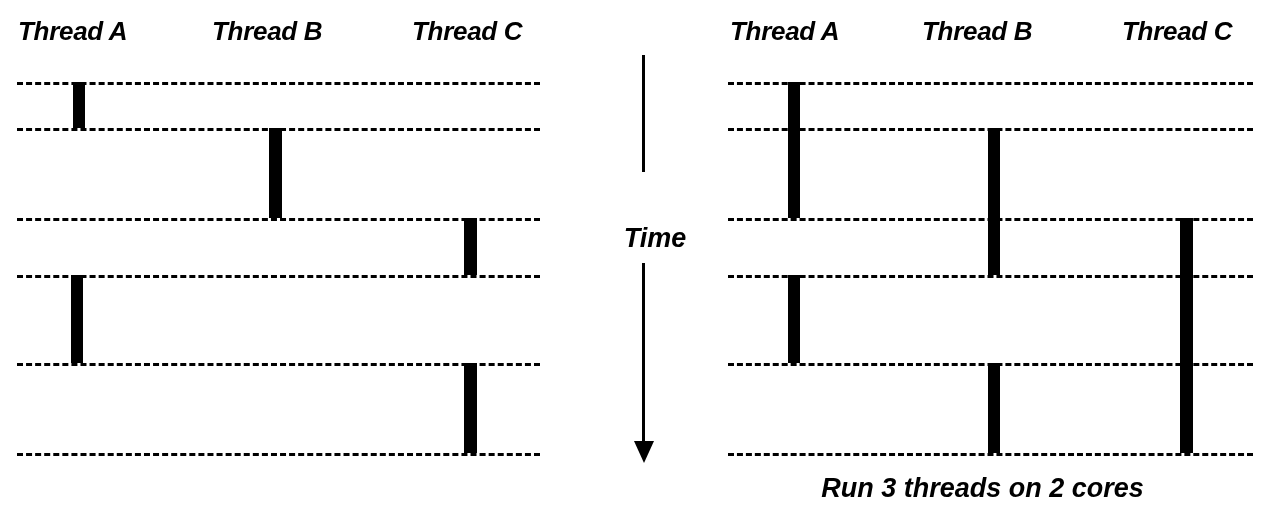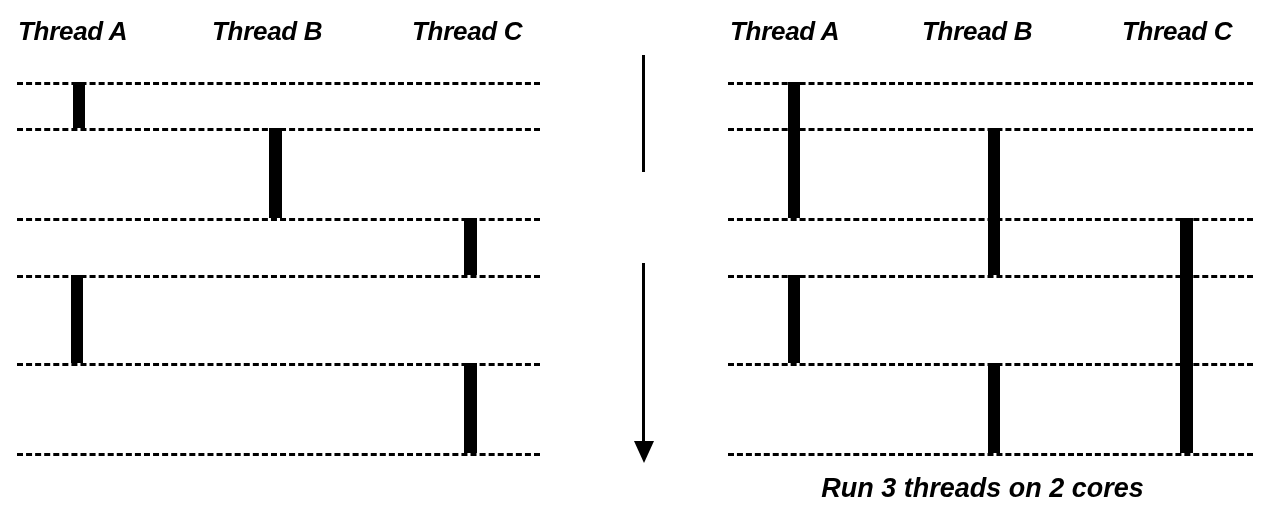--- a/index.html
+++ b/index.html
@@ -120,20 +120,21 @@
         <div class="run-bar" style="left: 73px; width: 12px; top: 82px; height: 46px;"></div>
         <div class="run-bar" style="left: 269px; width: 13px; top: 128px; height: 90px;"></div>
         <div class="run-bar" style="left: 464px; width: 13px; top: 218px; height: 57px;"></div>
         <div class="run-bar" style="left: 71px; width: 12px; top: 275px; height: 88px;"></div>
         <div class="run-bar" style="left: 464px; width: 13px; top: 363px; height: 90px;"></div>
       </div>
   </div>
 
   <div class="time-axis">
     <div class="time-stem upper"></div>
+    <div class="time-label">Time</div>
     <div class="time-stem lower"></div>
     <div class="time-arrowhead"></div>
   </div>
 
   <div class="panel" id="panel-right">
     <div class="labels-layer">
         <div class="thread-label" style="left: 30px; top: 18px;">Thread A</div>
         <div class="thread-label" style="left: 222px; top: 18px;">Thread B</div>
         <div class="thread-label" style="left: 422px; top: 18px;">Thread C</div>
       </div>

